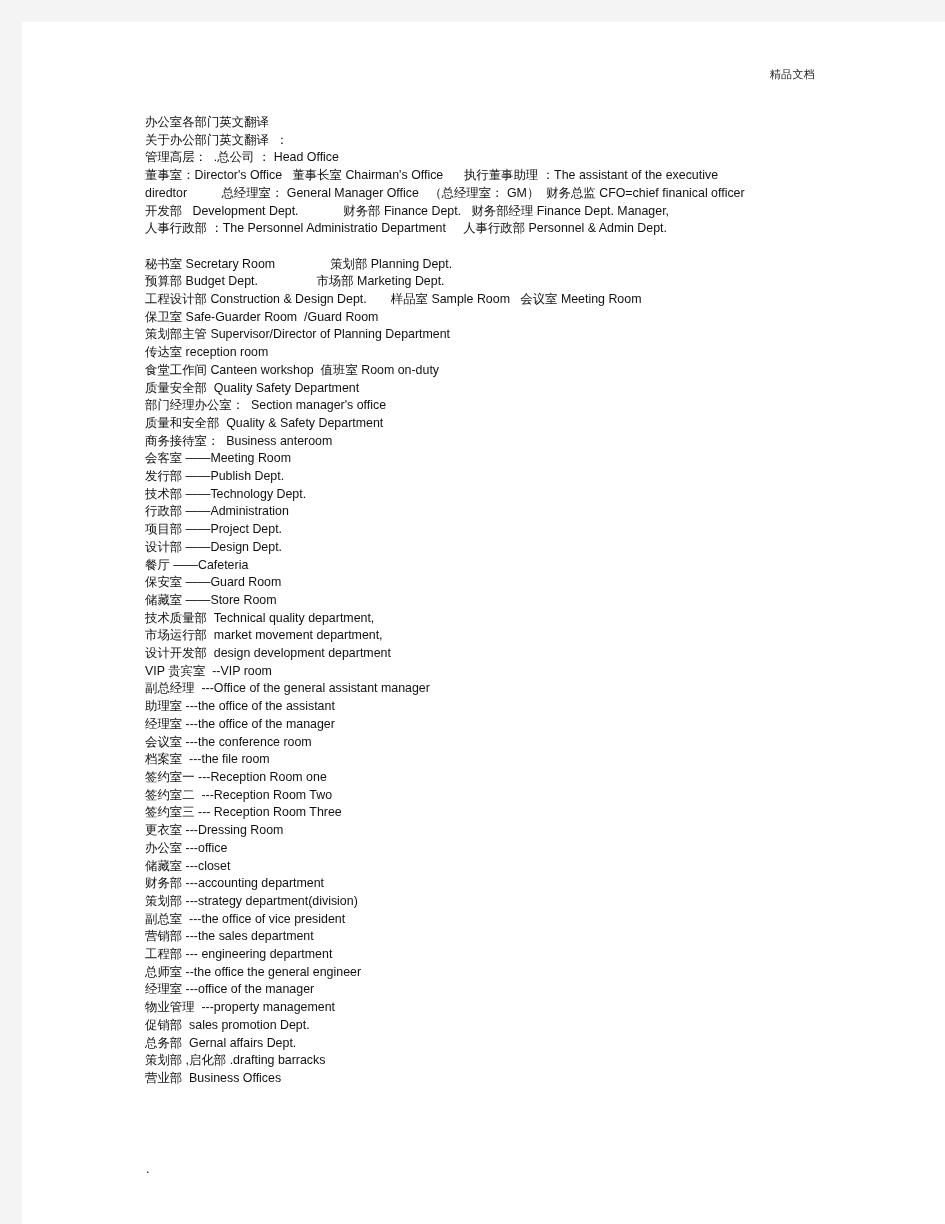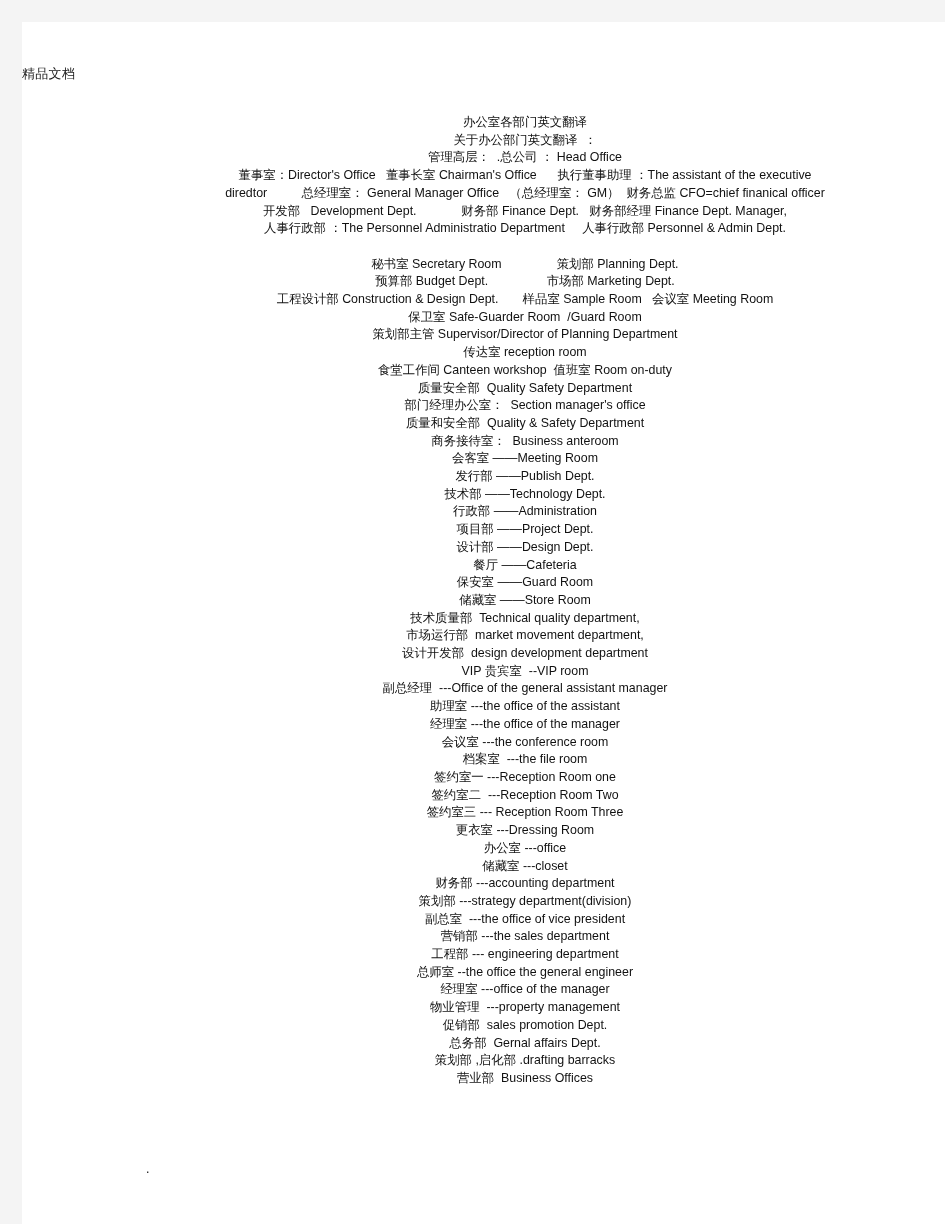--- a/index.html
+++ b/index.html
@@ -21,41 +21,40 @@
     width: 923px;
     height: 1202px;
     background: #ffffff;
     box-sizing: border-box;
   }
   #doc-header {
     position: absolute;
     left: 0;
     top: 44px;
     width: 793px;
-    text-align: left;
-    font-size: 13px;
+    text-align: right;
+    font-size: 11px;
     line-height: 16px;
     color: #1a1a1a;
     letter-spacing: 0.3px;
   }
   #doc-body {
     position: absolute;
     left: 123px;
     top: 92px;
     width: 760px;
     font-size: 12.4px;
     line-height: 17.7px;
     color: #111111;
     white-space: pre-wrap;
     word-break: break-word;
   }
   .line {
     min-height: 17.7px;
     white-space: pre-wrap;
-    text-align: center;
   }
   .line.blank {
     height: 17.7px;
   }
   #trailing-dot {
     position: absolute;
     left: 124px;
     top: 1141px;
     font-size: 12.4px;
     line-height: 12px;

